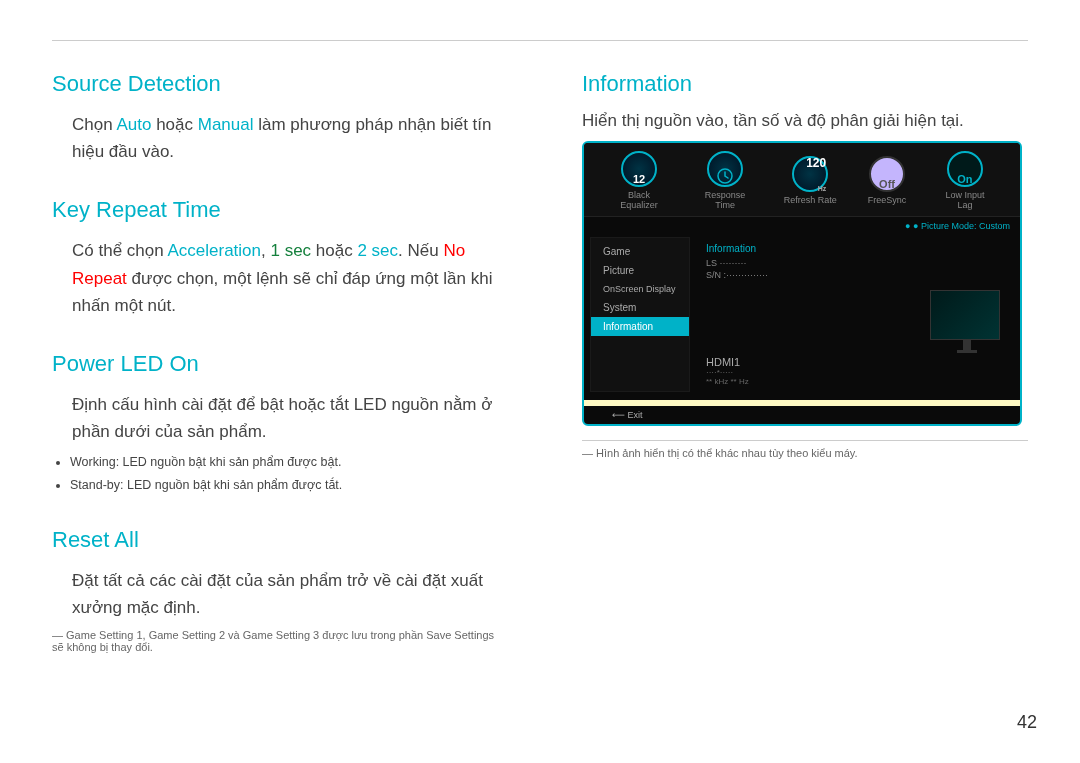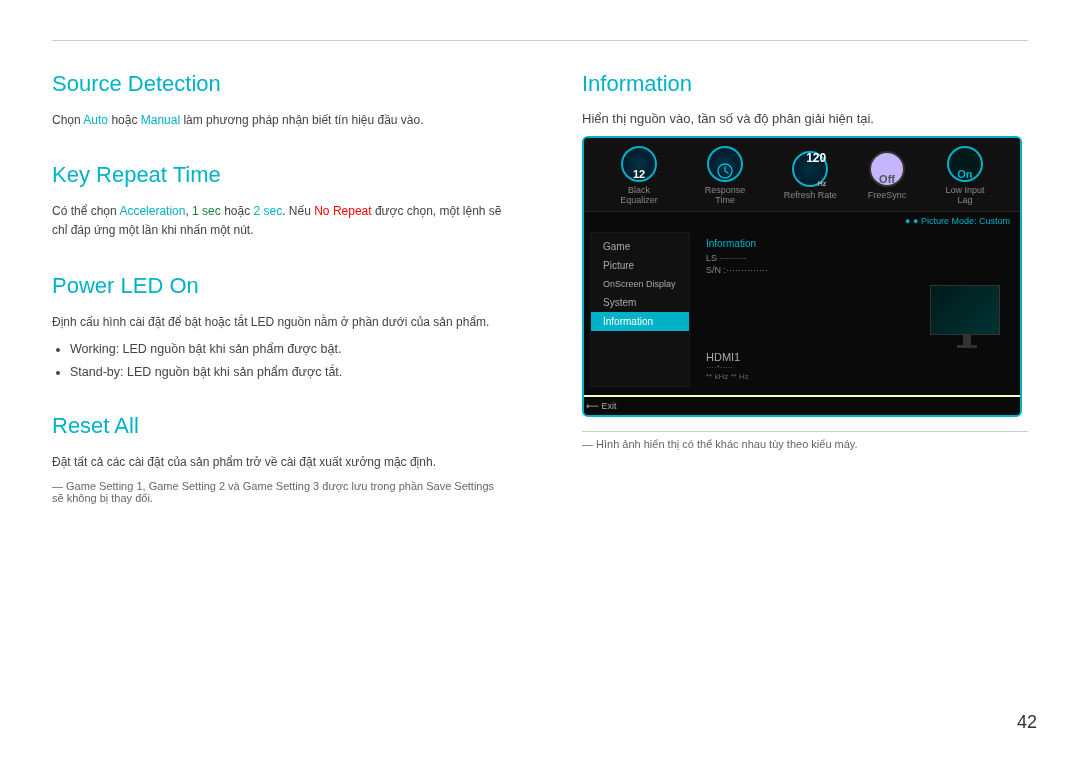--- a/index.html
+++ b/index.html
@@ -51,23 +51,24 @@
     }
 
     .section-title {
       font-size: 22px;
       font-weight: 400;
       color: #00b2c8;
       margin-bottom: 14px;
     }
 
     .section-body {
-      font-size: 12px;
+      font-size: 17px;
       color: #444;
       line-height: 1.6;
+      margin-left: 20px;
     }
 
     .section-body .highlight-auto { color: #00b2c8; }
     .section-body .highlight-manual { color: #00b2c8; }
     .section-body .highlight-accel { color: #00b2c8; }
     .section-body .highlight-1sec { color: #15803d; }
     .section-body .highlight-2sec { color: #00b2c8; }
     .section-body .highlight-norepeat { color: #f00; }
 
     .bullet-list {
@@ -240,22 +241,22 @@
       background: #333;
       position: absolute;
       bottom: -13px;
       left: 50%;
       transform: translateX(-50%);
     }
 
     .monitor-exit {
       font-size: 9px;
       color: #aaa;
-      padding: 4px 2px;
-      border-top: 2px solid #fef9c3;
+      padding: 4px 28px;
+      border-top: 6px solid #fef9c3;
       margin-top: 2px;
     }
 
     .hdmi-label {
       font-size: 11px;
       color: #aaa;
     }
 
     .hdmi-dots {
       font-size: 8px;
@@ -277,21 +278,21 @@
 
     .page-number {
       position: absolute;
       bottom: 30px;
       right: 43px;
       font-size: 18px;
       color: #333;
     }
 
     .right-section-body {
-      font-size: 13px;
+      font-size: 17px;
       color: #444;
       margin-bottom: 10px;
     }
   </style>
 </head>
 <body>
 
 <div class="page-container">
   <div class="top-divider"></div>
 

